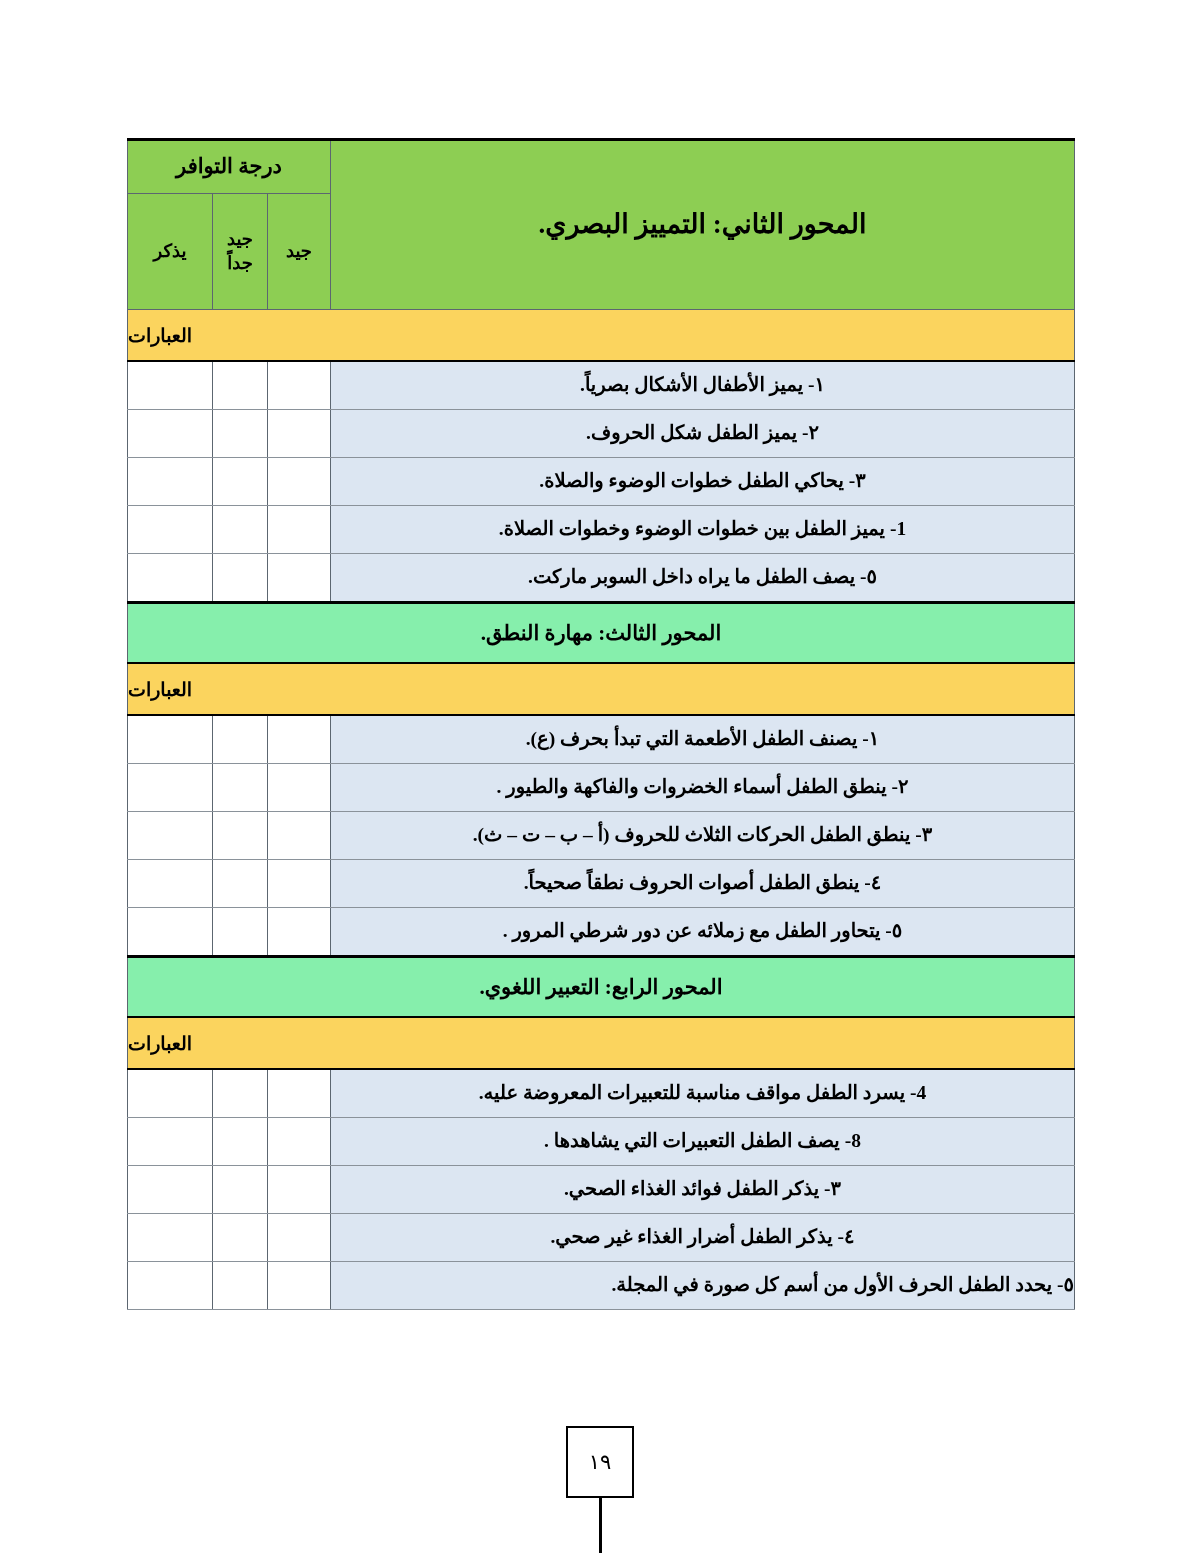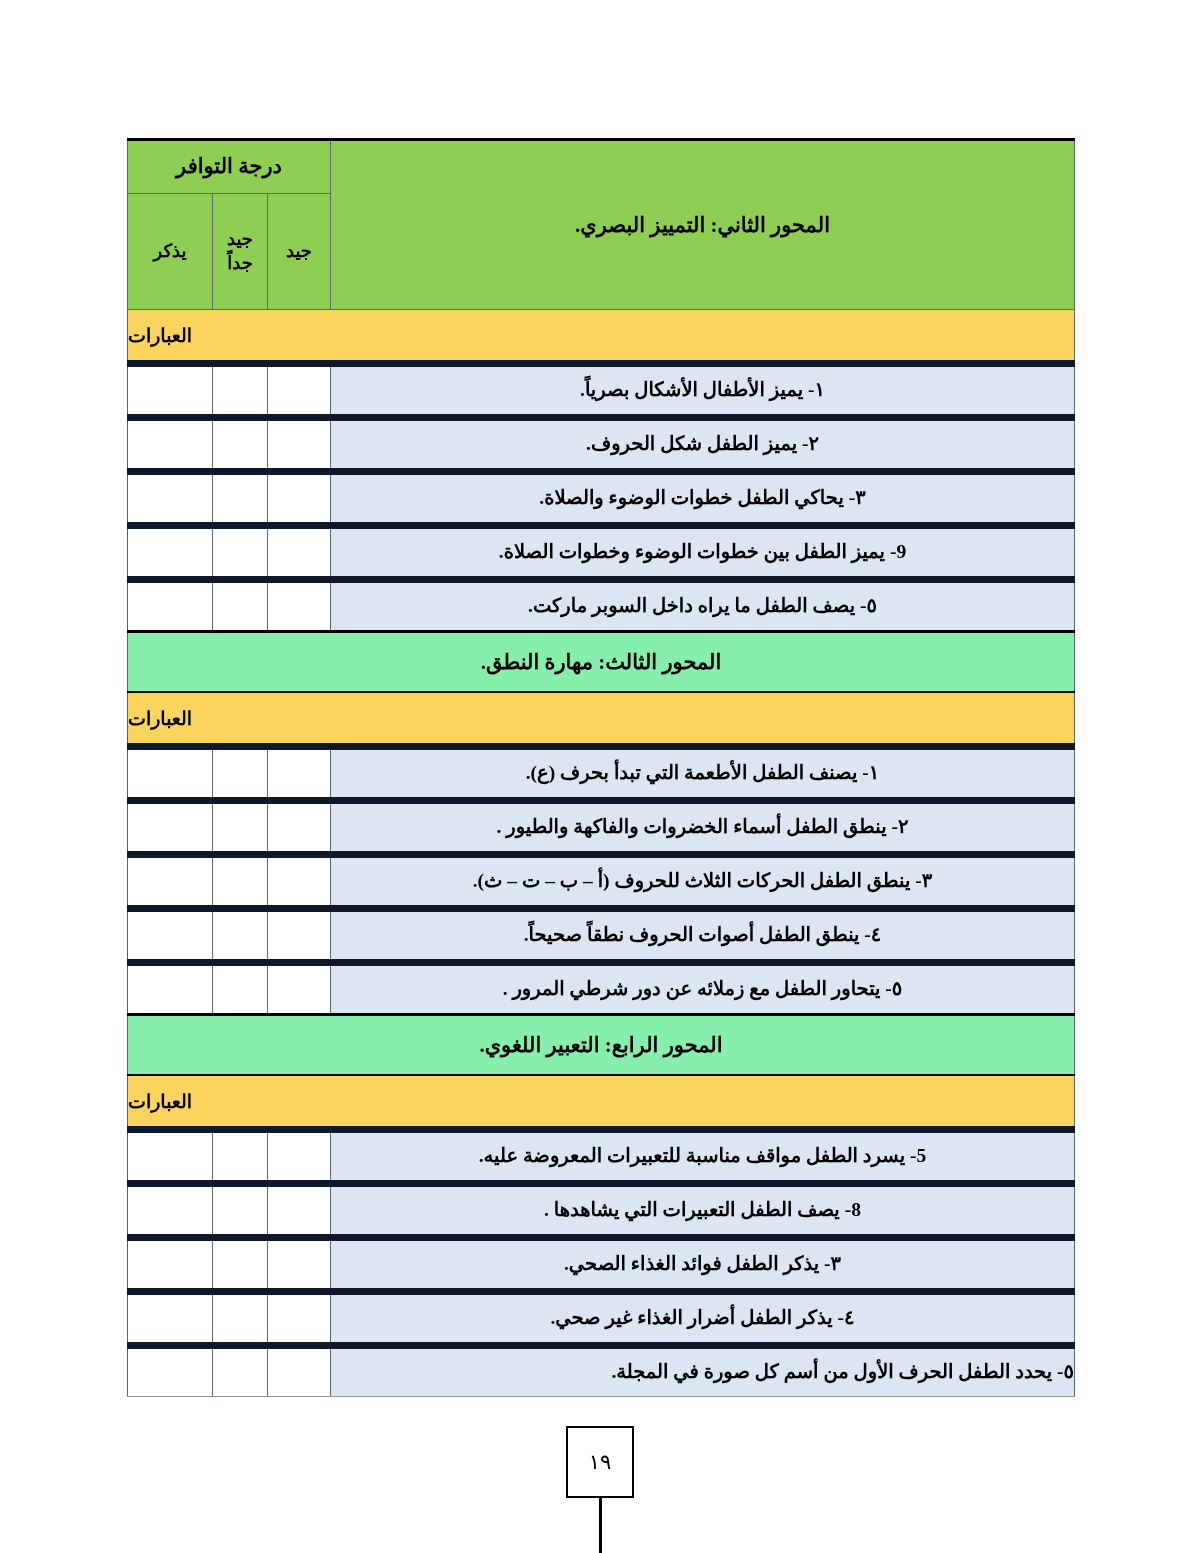--- a/index.html
+++ b/index.html
@@ -54,21 +54,21 @@
   .hdr-green {
     background: #8DCE53;
     text-align: center;
   }
   .hdr-availability {
     font-size: 21px;
     height: 52px;
     line-height: 1.2;
   }
   .hdr-axis-title {
-    font-size: 21px;
+    font-size: 27px;
     line-height: 1.45;
     padding: 0 10px;
   }
   .hdr-rating {
     font-size: 18px;
     height: 115px;
     line-height: 1.3;
     text-align: center;
   }
 
@@ -98,21 +98,21 @@
     font-size: 19.5px;
     height: 47px;
     padding: 0 14px;
     line-height: 1.35;
   }
   .mark-cell {
     background: #ffffff;
     border-left: 1px solid #5c6670;
     border-right: 1px solid #5c6670;
   }
-  .stmt-row > td { border-top: 7px solid #0f172a; border-bottom: 1px solid #8a929a; }
+  .stmt-row > td { border-top: 1px solid #0f172a; border-bottom: 1px solid #8a929a; }
 
   .sep-vert { border-right: 2px solid #4a535c; }
 
   
   .page-num-wrap {
     position: absolute;
     left: 0;
     right: 0;
     top: 1426px;
     height: 127px;
@@ -176,21 +176,21 @@
           <td class="mark-cell"></td>
           <td class="mark-cell"></td>
         </tr>
         <tr class="stmt-row">
           <td class="stmt-cell">٣- يحاكي الطفل خطوات الوضوء والصلاة.</td>
           <td class="mark-cell"></td>
           <td class="mark-cell"></td>
           <td class="mark-cell"></td>
         </tr>
         <tr class="stmt-row">
-          <td class="stmt-cell">9- يميز الطفل بين خطوات الوضوء وخطوات الصلاة.</td>
+          <td class="stmt-cell">1- يميز الطفل بين خطوات الوضوء وخطوات الصلاة.</td>
           <td class="mark-cell"></td>
           <td class="mark-cell"></td>
           <td class="mark-cell"></td>
         </tr>
         <tr class="stmt-row">
           <td class="stmt-cell">٥- يصف الطفل ما يراه داخل السوبر ماركت.</td>
           <td class="mark-cell"></td>
           <td class="mark-cell"></td>
           <td class="mark-cell"></td>
         </tr>
@@ -230,21 +230,21 @@
           <td class="mark-cell"></td>
           <td class="mark-cell"></td>
         </tr>
         <tr>
           <td class="section-band" colspan="4">المحور الرابع: التعبير اللغوي.</td>
         </tr>
         <tr>
           <td class="items-band" colspan="4">العبارات</td>
         </tr>
         <tr class="stmt-row">
-          <td class="stmt-cell">5- يسرد الطفل مواقف مناسبة للتعبيرات المعروضة عليه.</td>
+          <td class="stmt-cell">4- يسرد الطفل مواقف مناسبة للتعبيرات المعروضة عليه.</td>
           <td class="mark-cell"></td>
           <td class="mark-cell"></td>
           <td class="mark-cell"></td>
         </tr>
         <tr class="stmt-row">
           <td class="stmt-cell">8- يصف الطفل التعبيرات التي يشاهدها .</td>
           <td class="mark-cell"></td>
           <td class="mark-cell"></td>
           <td class="mark-cell"></td>
         </tr>

